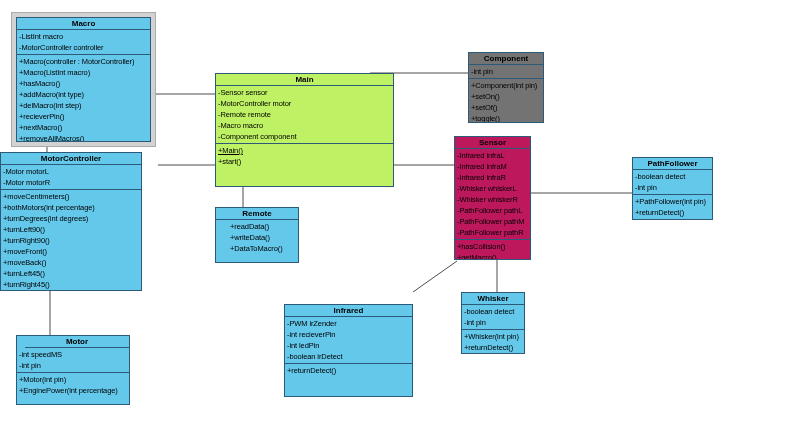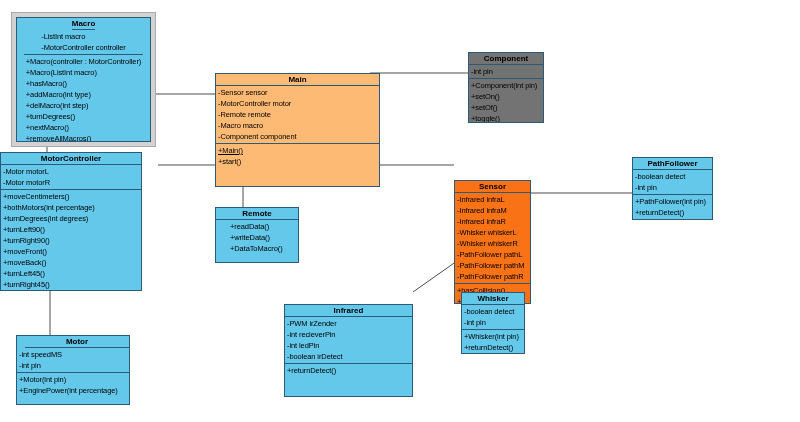--- a/index.html
+++ b/index.html
@@ -10,21 +10,20 @@
   }
   #canvas{position:absolute;left:0;top:0;width:800px;height:422px;}
   #edges{position:absolute;left:0;top:0;}
   .uml-class{
     position:absolute;box-sizing:border-box;
     display:flex;flex-direction:column;
     border:1px solid #2d5a78;background:#64c8eb;
   }
   .uml-class.selected{
     box-shadow:0 0 0 4px #d2d2d2, 0 0 0 5px #aaaaaa;
-    align-items:center;
   }
   .uml-title{
     flex:0 0 auto;height:11px;line-height:11px;
     font-size:8px;font-weight:bold;text-align:center;
     border-bottom:1px solid #2d5a78;
     white-space:nowrap;overflow:hidden;
   }
   .uml-sec{flex:0 0 auto;padding:1px 2px 1px 2px;overflow:hidden;}
   .uml-sec.methods{flex:1 1 auto;border-top:1px solid #2d5a78;}
   .uml-sec.methods.no-attrs{border-top:none;}
@@ -55,21 +54,21 @@
       <div class="uml-sec attrs">
         <span class="uml-line">-ListInt macro</span>
         <span class="uml-line">-MotorController controller</span>
       </div>
       <div class="uml-sec methods" style="border-color: rgb(45, 90, 120);">
         <span class="uml-line">+Macro(controller : MotorController)</span>
         <span class="uml-line">+Macro(ListInt macro)</span>
         <span class="uml-line">+hasMacro()</span>
         <span class="uml-line">+addMacro(int type)</span>
         <span class="uml-line">+delMacro(int step)</span>
-        <span class="uml-line">+turnDegrees()</span>
+        <span class="uml-line">+recieverPin()</span>
         <span class="uml-line">+nextMacro()</span>
         <span class="uml-line">+removeAllMacros()</span>
       </div>
     </div>
     <div class="uml-class" style="left: 0; top: 152px; width: 142px; height: 139px; background: rgb(100, 200, 235); border-color: rgb(45, 90, 120);">
       <div class="uml-title" style="border-color: rgb(45, 90, 120);">MotorController</div>
       <div class="uml-sec attrs">
         <span class="uml-line">-Motor motorL</span>
         <span class="uml-line">-Motor motorR</span>
       </div>
@@ -89,21 +88,21 @@
       <div class="uml-title" style="border-color: rgb(45, 90, 120); margin-left: 8px;">Motor</div>
       <div class="uml-sec attrs">
         <span class="uml-line">-int speedMS</span>
         <span class="uml-line">-int pin</span>
       </div>
       <div class="uml-sec methods" style="border-color: rgb(45, 90, 120);">
         <span class="uml-line">+Motor(int pin)</span>
         <span class="uml-line">+EnginePower(int percentage)</span>
       </div>
     </div>
-    <div class="uml-class" style="left: 215px; top: 73px; width: 165px; height: 114px; background: #fdba74; border-color: rgb(45, 90, 120);">
+    <div class="uml-class" style="left: 215px; top: 73px; width: 179px; height: 114px; background: #bef264; border-color: rgb(45, 90, 120);">
       <div class="uml-title" style="border-color: rgb(45, 90, 120);">Main</div>
       <div class="uml-sec attrs">
         <span class="uml-line">-Sensor sensor</span>
         <span class="uml-line">-MotorController motor</span>
         <span class="uml-line">-Remote remote</span>
         <span class="uml-line">-Macro macro</span>
         <span class="uml-line">-Component component</span>
       </div>
       <div class="uml-sec methods" style="border-color: rgb(45, 90, 120);">
         <span class="uml-line static">+Main()</span>
@@ -123,21 +122,21 @@
       <div class="uml-sec attrs">
         <span class="uml-line">-int pin</span>
       </div>
       <div class="uml-sec methods" style="border-color: rgb(45, 90, 120);">
         <span class="uml-line">+Component(int pin)</span>
         <span class="uml-line">+setOn()</span>
         <span class="uml-line">+setOf()</span>
         <span class="uml-line">+toggle()</span>
       </div>
     </div>
-    <div class="uml-class" style="left: 454px; top: 136px; width: 77px; height: 124px; background: #f97316; border-color: rgb(45, 90, 120); margin-top: 44px;">
+    <div class="uml-class" style="left: 454px; top: 136px; width: 77px; height: 124px; background: #be185d; border-color: rgb(45, 90, 120);">
       <div class="uml-title" style="border-color: rgb(45, 90, 120);">Sensor</div>
       <div class="uml-sec attrs">
         <span class="uml-line">-Infrared infraL</span>
         <span class="uml-line">-Infrared infraM</span>
         <span class="uml-line">-Infrared infraR</span>
         <span class="uml-line">-Whisker whiskerL</span>
         <span class="uml-line">-Whisker whiskerR</span>
         <span class="uml-line">-PathFollower pathL</span>
         <span class="uml-line">-PathFollower pathM</span>
         <span class="uml-line">-PathFollower pathR</span>

